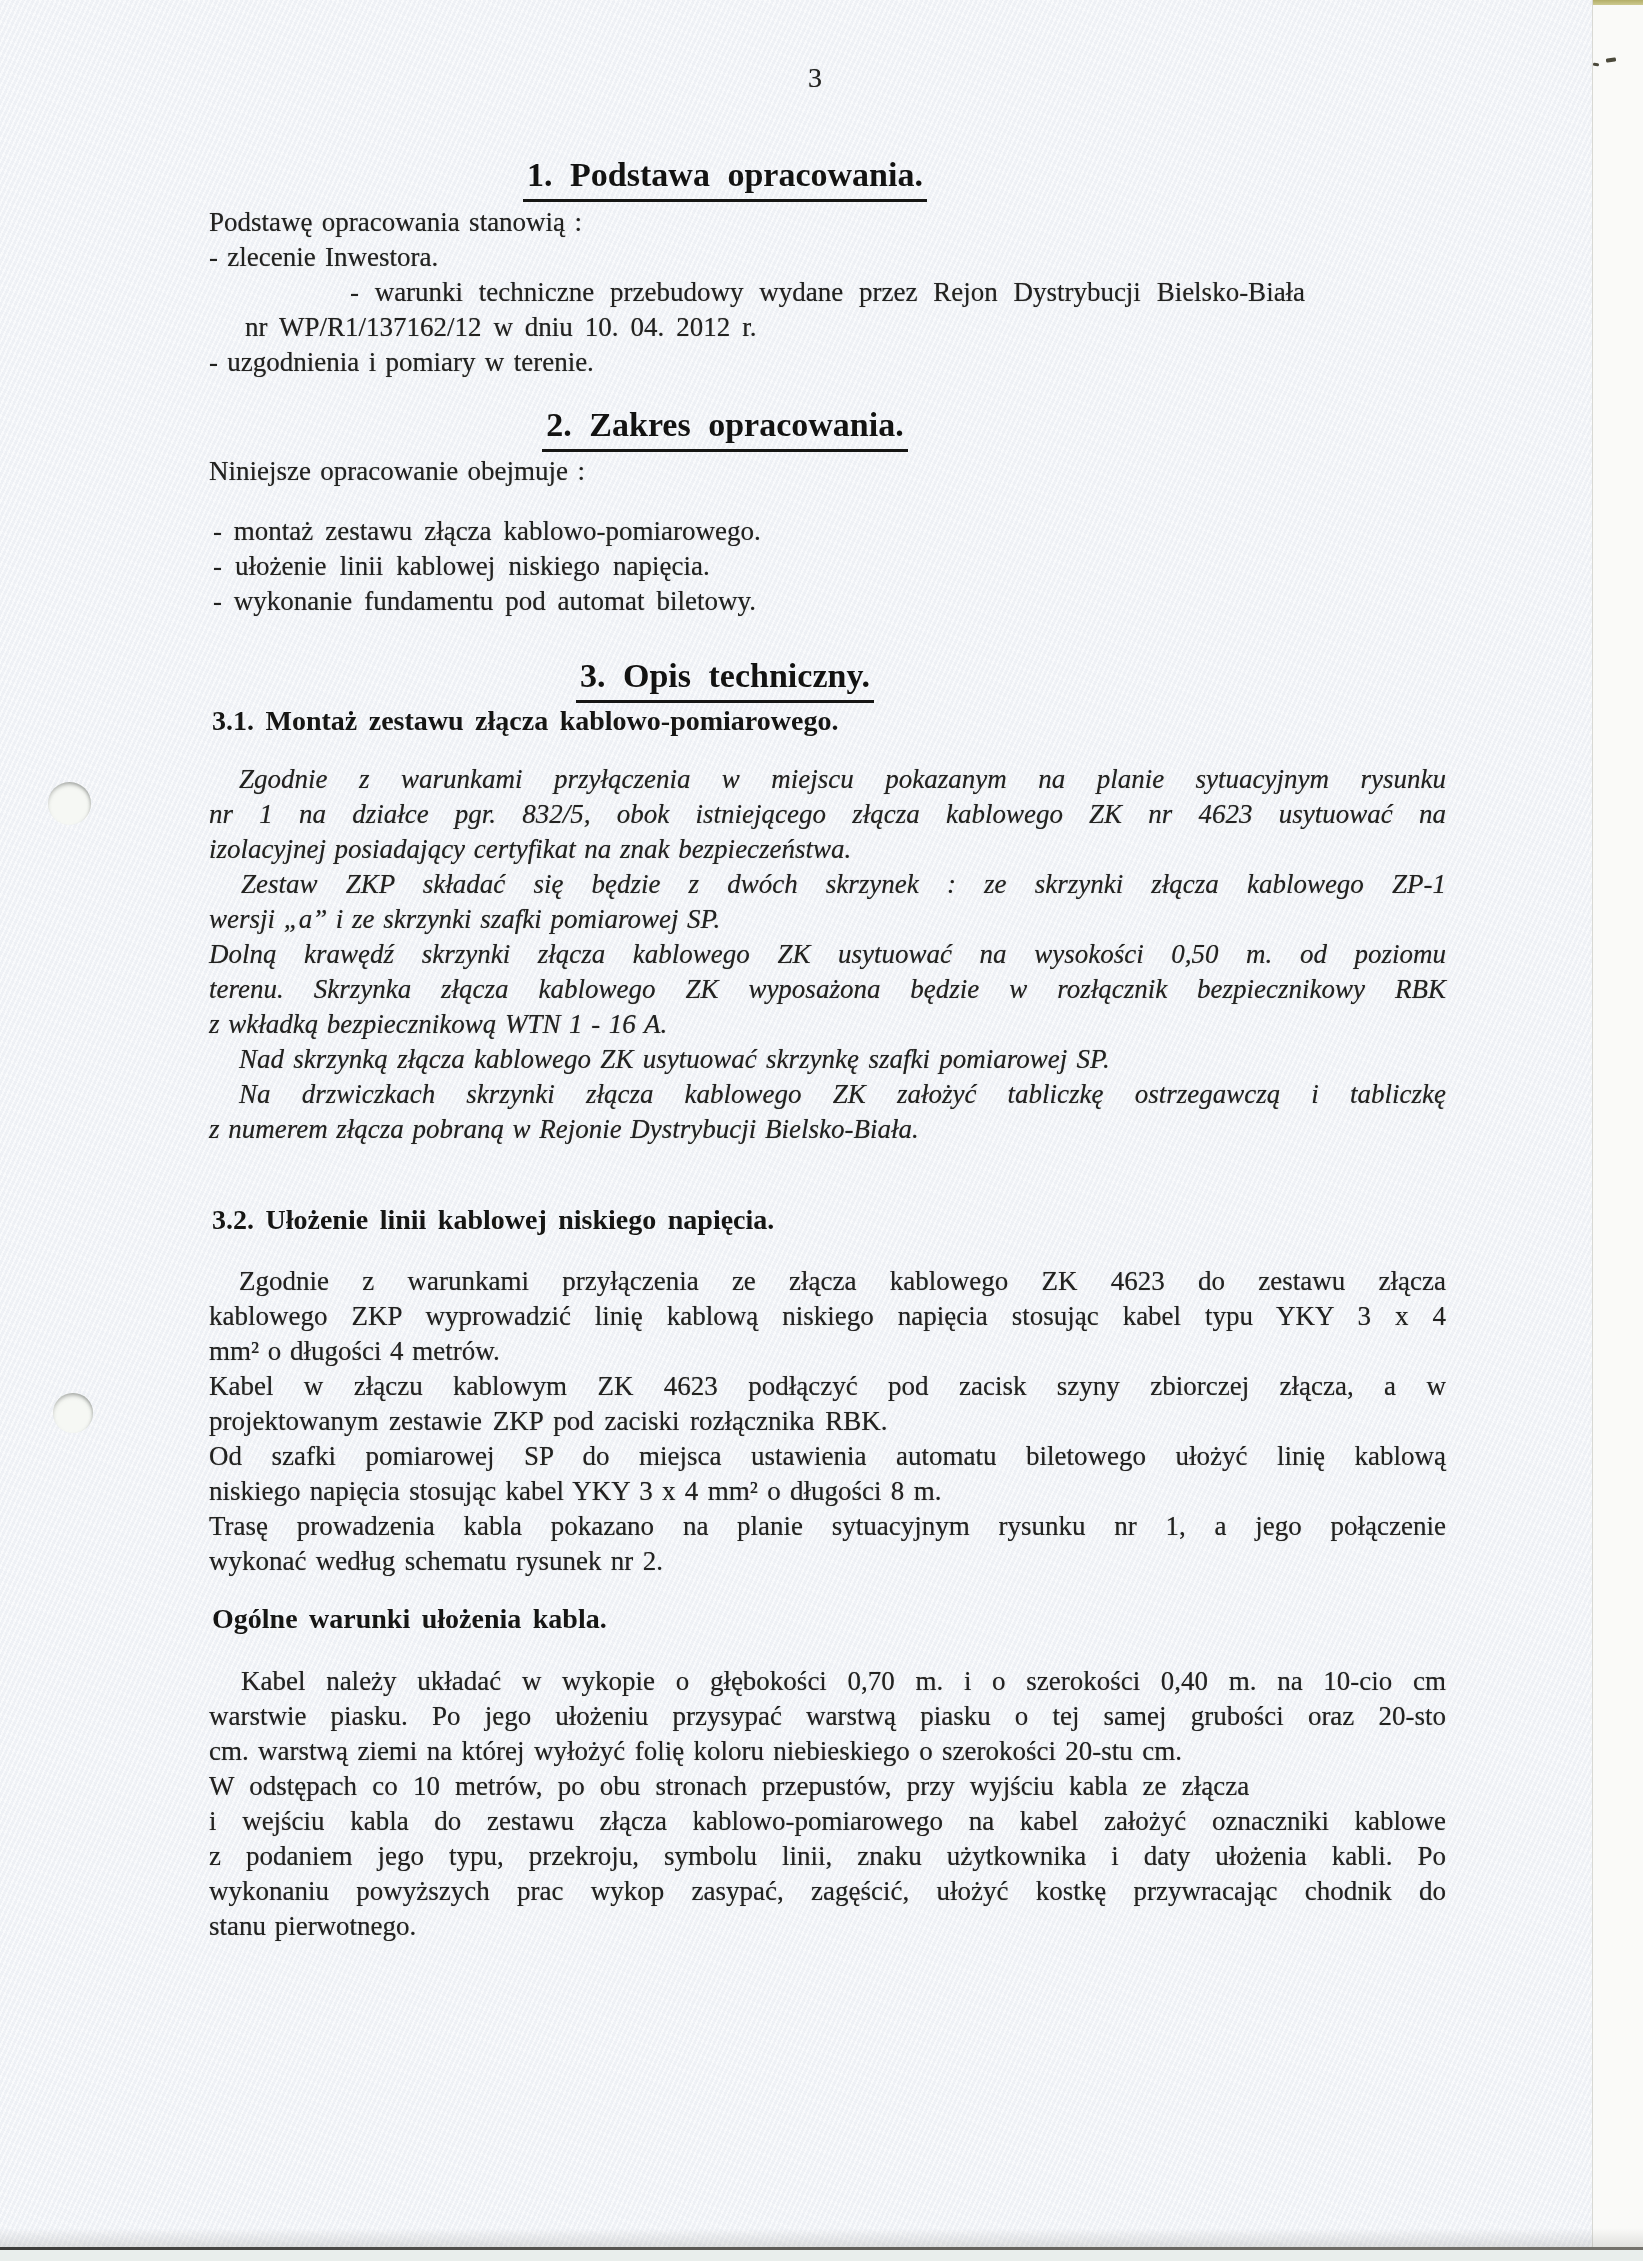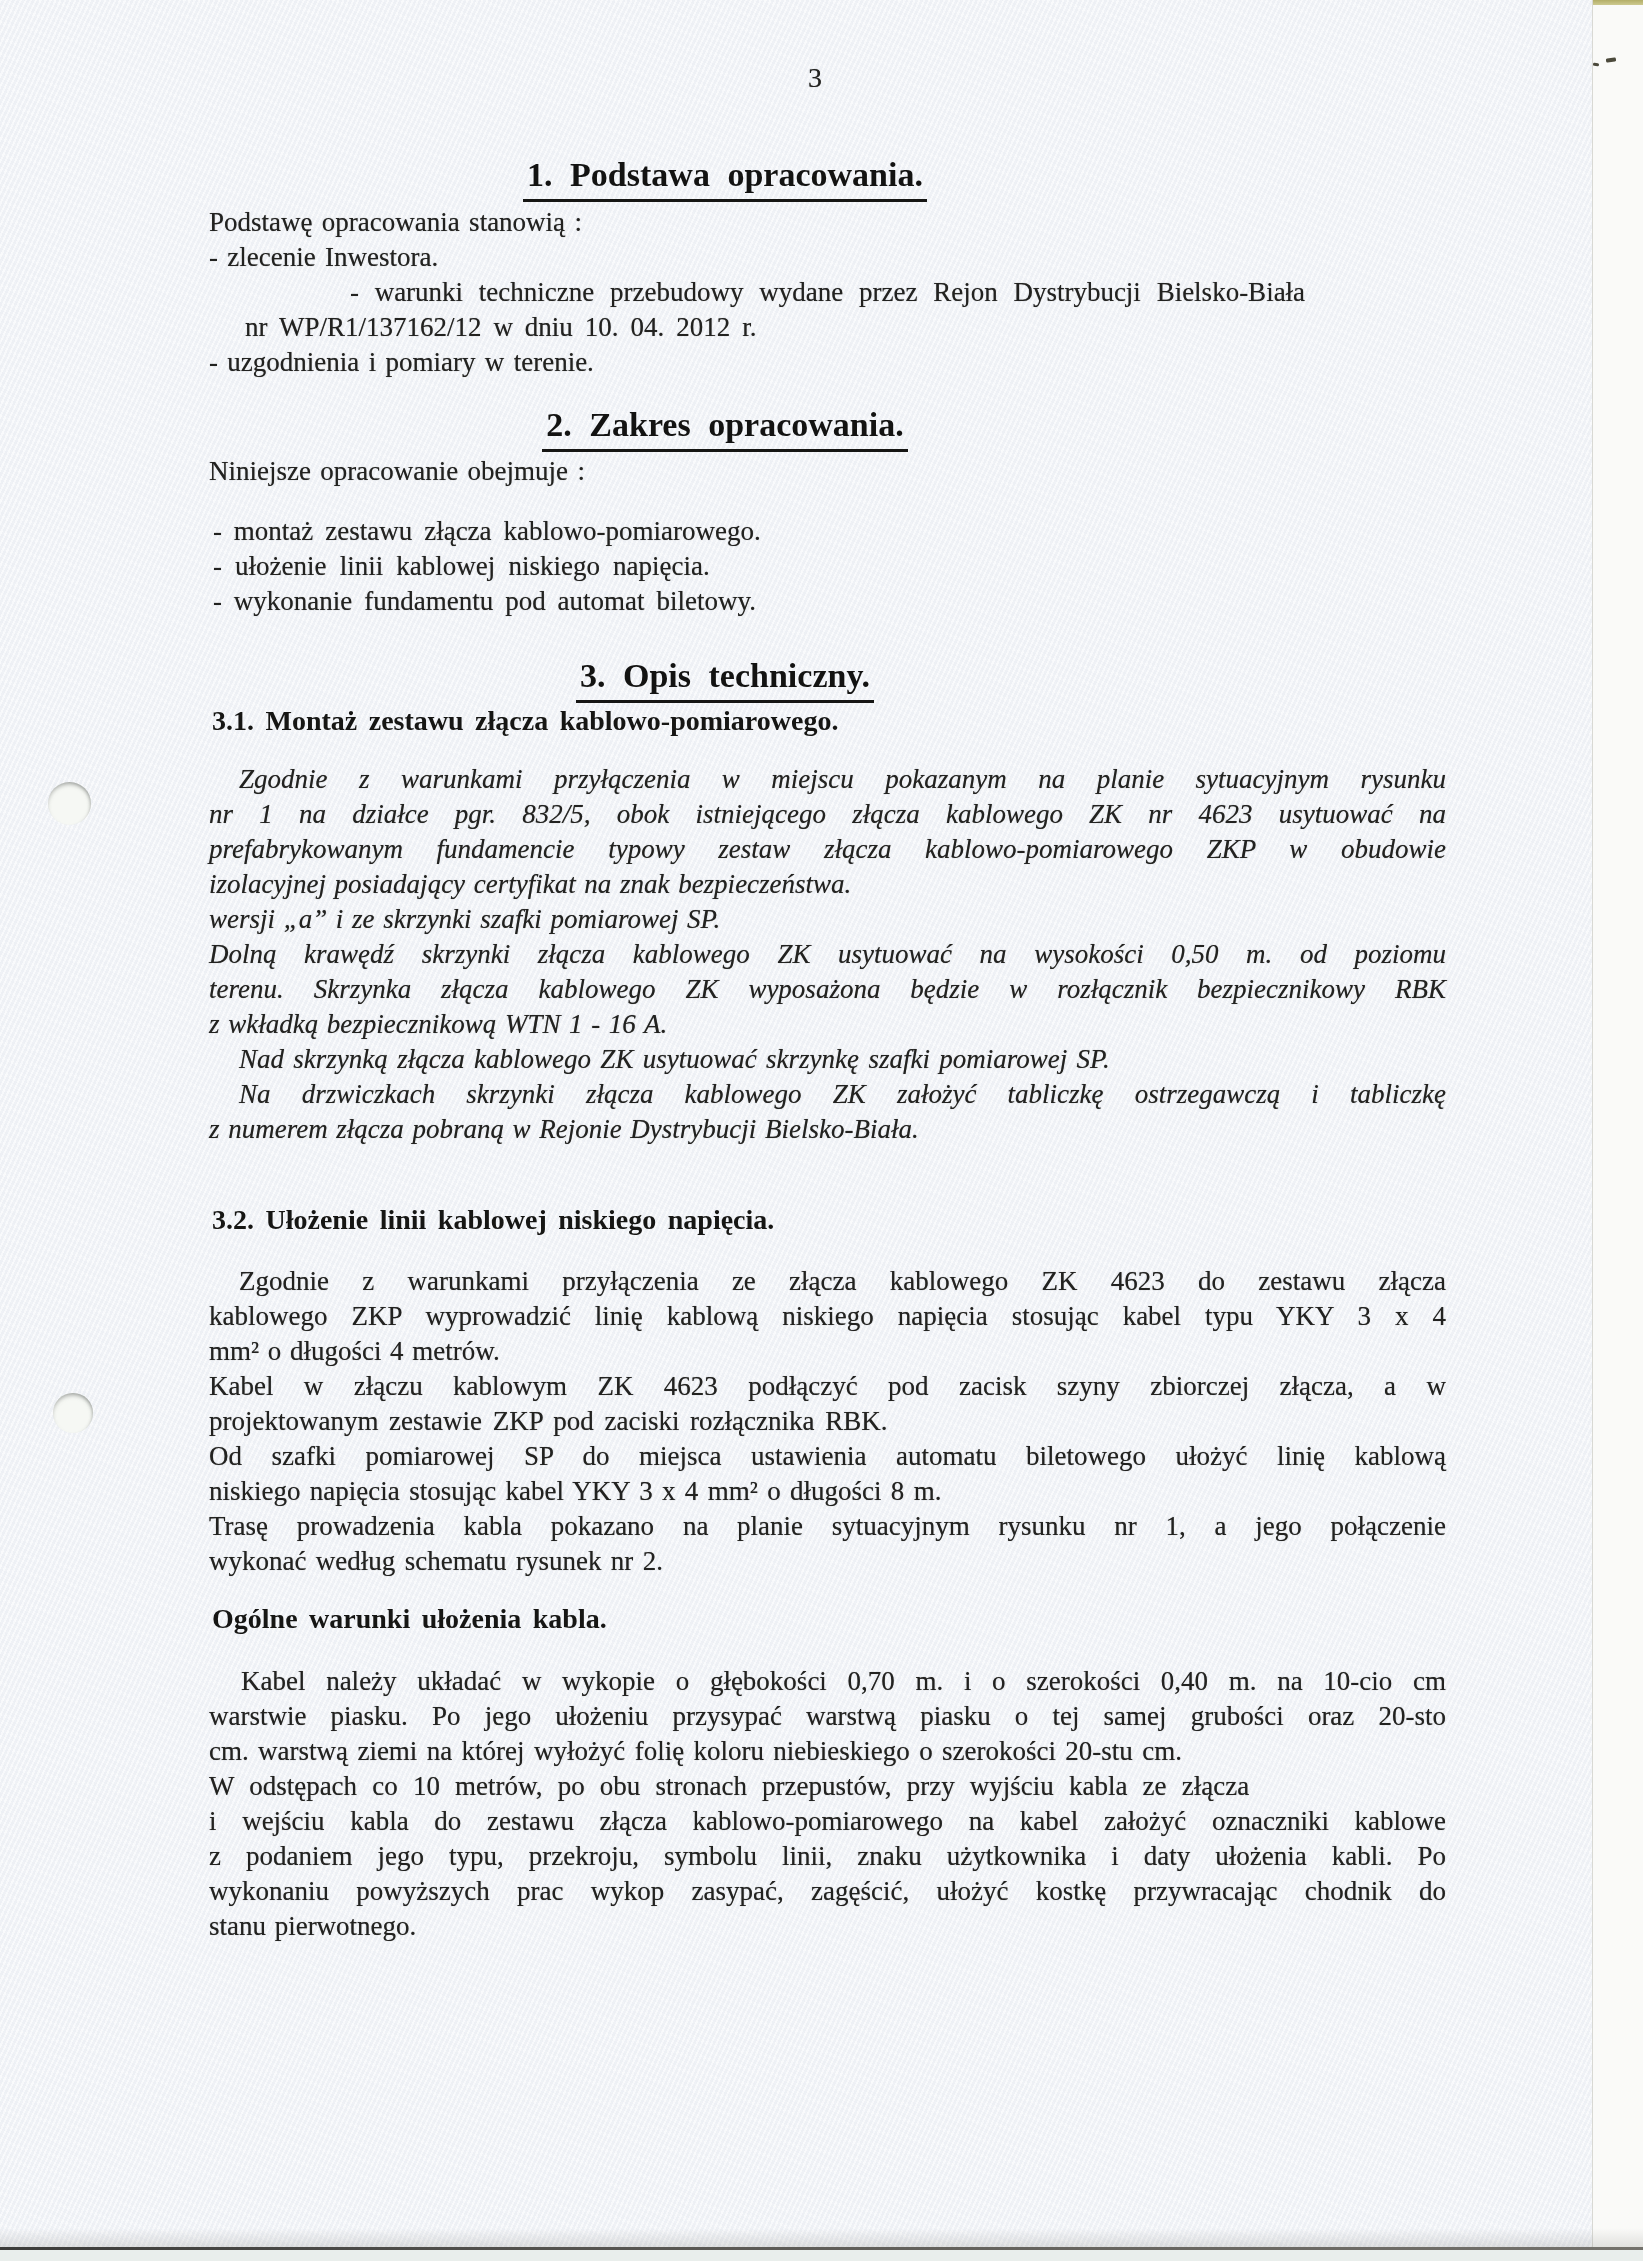--- a/index.html
+++ b/index.html
@@ -92,22 +92,22 @@
         <div class="line" style="word-spacing: 2.6px;">Niniejsze opracowanie obejmuje :</div>
       </div>
       <div class="block ink" style="top: 514px;">
         <div class="line" style="padding-left: 3.9px; word-spacing: 5.2px;">- montaż zestawu złącza kablowo-pomiarowego.</div>
         <div class="line" style="padding-left: 3.9px; word-spacing: 6.4px;">- ułożenie linii kablowej niskiego napięcia.</div>
         <div class="line" style="padding-left: 3.9px; word-spacing: 5.2px;">- wykonanie fundamentu pod automat biletowy.</div>
       </div>
       <div class="block ink" style="top: 762px; font-style: italic;">
         <div class="line just" style="padding-left: 30px;">Zgodnie z warunkami przyłączenia w miejscu pokazanym na planie sytuacyjnym rysunku</div>
         <div class="line just">nr 1 na działce pgr. 832/5, obok istniejącego złącza kablowego ZK nr 4623 usytuować na</div>
-        <div class="line just">prefabrykowanym fundamencie typowy zestaw złącza kablowo-pomiarowego ZKP w obudowie</div>
         <div class="line" style="word-spacing: 1.9px;">izolacyjnej posiadający certyfikat na znak bezpieczeństwa.</div>
+        <div class="line just" style="padding-left: 32px;">Zestaw ZKP składać się będzie z dwóch skrzynek : ze skrzynki złącza kablowego ZP-1</div>
         <div class="line" style="word-spacing: 1.9px;">wersji „a” i ze skrzynki szafki pomiarowej SP.</div>
         <div class="line just">Dolną krawędź skrzynki złącza kablowego ZK usytuować na wysokości 0,50 m. od poziomu</div>
         <div class="line just">terenu. Skrzynka złącza kablowego ZK wyposażona będzie w rozłącznik bezpiecznikowy RBK</div>
         <div class="line" style="word-spacing: 1.9px;">z wkładką bezpiecznikową WTN 1 - 16 A.</div>
         <div class="line" style="padding-left: 30px; word-spacing: 2.6px;">Nad skrzynką złącza kablowego ZK usytuować skrzynkę szafki pomiarowej SP.</div>
         <div class="line just" style="padding-left: 30px;">Na drzwiczkach skrzynki złącza kablowego ZK założyć tabliczkę ostrzegawczą i tabliczkę</div>
         <div class="line" style="word-spacing: 1.9px;">z numerem złącza pobraną w Rejonie Dystrybucji Bielsko-Biała.</div>
       </div>
       <div class="block ink" style="top: 1264px;">
         <div class="line just" style="padding-left: 30px;">Zgodnie z warunkami przyłączenia ze złącza kablowego ZK 4623 do zestawu złącza</div>

